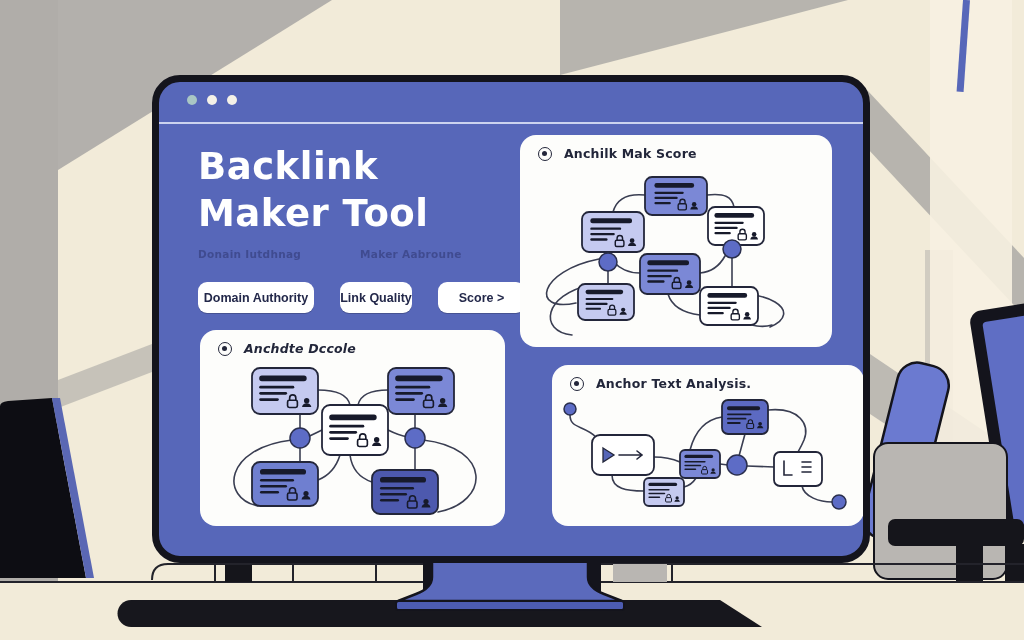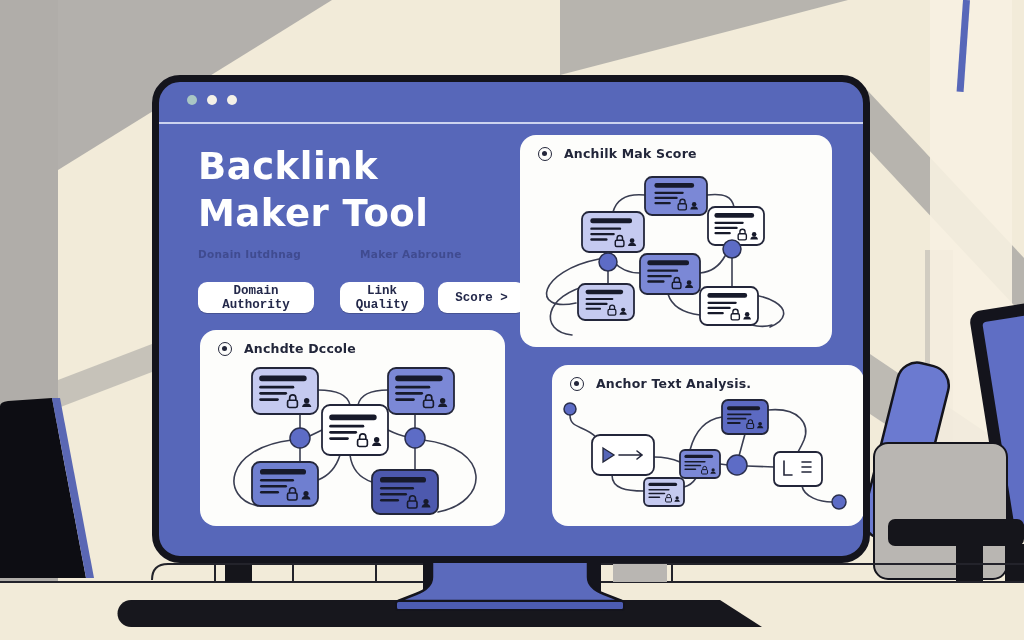--- a/index.html
+++ b/index.html
@@ -16,29 +16,29 @@
   .dot.d3{left:68px;background:#f4f1e7;}
   .tb-sep{position:absolute;left:0;top:40px;width:704px;height:2px;background:#ccd3ef;}
 
   .app-title{position:absolute;left:39px;top:62px;color:#ffffff;font-size:37px;font-weight:700;
     line-height:1.26;letter-spacing:.5px;}
   .subtxt{position:absolute;top:166px;font-size:10.5px;color:#3f4a8e;font-weight:700;letter-spacing:.3px;opacity:.95;}
   .subtxt.s1{left:39px;}
   .subtxt.s2{left:201px;}
 
   .pill{position:absolute;top:200px;height:31px;background:#ffffff;border:none;border-radius:9px;
-    font-family:Liberation Mono, monospace;font-size:12.5px;font-weight:700;color:#23284a;
+    font-family:Liberation Sans, sans-serif;font-size:12.5px;font-weight:700;color:#23284a;
     display:flex;align-items:center;justify-content:center;box-shadow:0 1px 0 rgba(20,20,30,.25);cursor:pointer;padding:0;}
   .pill.b1{left:39px;width:116px;}
-  .pill.b2{left:181px;width:84px;}
+  .pill.b2{left:181px;width:72px;}
   .pill.b3{left:279px;width:87px;}
 
   .panel{position:absolute;background:#fdfdfb;border-radius:16px;overflow:hidden;}
   .panel.p1{left:361px;top:53px;width:312px;height:212px;}
-  .panel.p2{left:41px;top:248px;width:305px;height:196px;}
+  .panel.p2{left:41px;top:248px;width:305px;height:196px;font-style:italic;}
   .panel.p3{left:361px;top:283px;width:312px;height:161px;margin-left:32px;}
   .panel-head{position:absolute;left:18px;top:11px;display:flex;align-items:center;gap:12px;z-index:2;}
   .target{width:12px;height:12px;border:1.7px solid #23263a;border-radius:50%;position:relative;flex:0 0 auto;}
   .target .td{position:absolute;left:3.4px;top:3.4px;width:5px;height:5px;border-radius:50%;background:#23263a;}
   .panel-title{font-size:12.5px;font-weight:700;color:#22263a;letter-spacing:.2px;white-space:nowrap;}
   .panel svg{position:absolute;left:0;top:0;}
 
   
   .ln{fill:none;stroke:#3a3e52;stroke-width:1.6;stroke-linecap:round;}
   .nw{fill:#ffffff;stroke:#23263a;stroke-width:1.8;}

